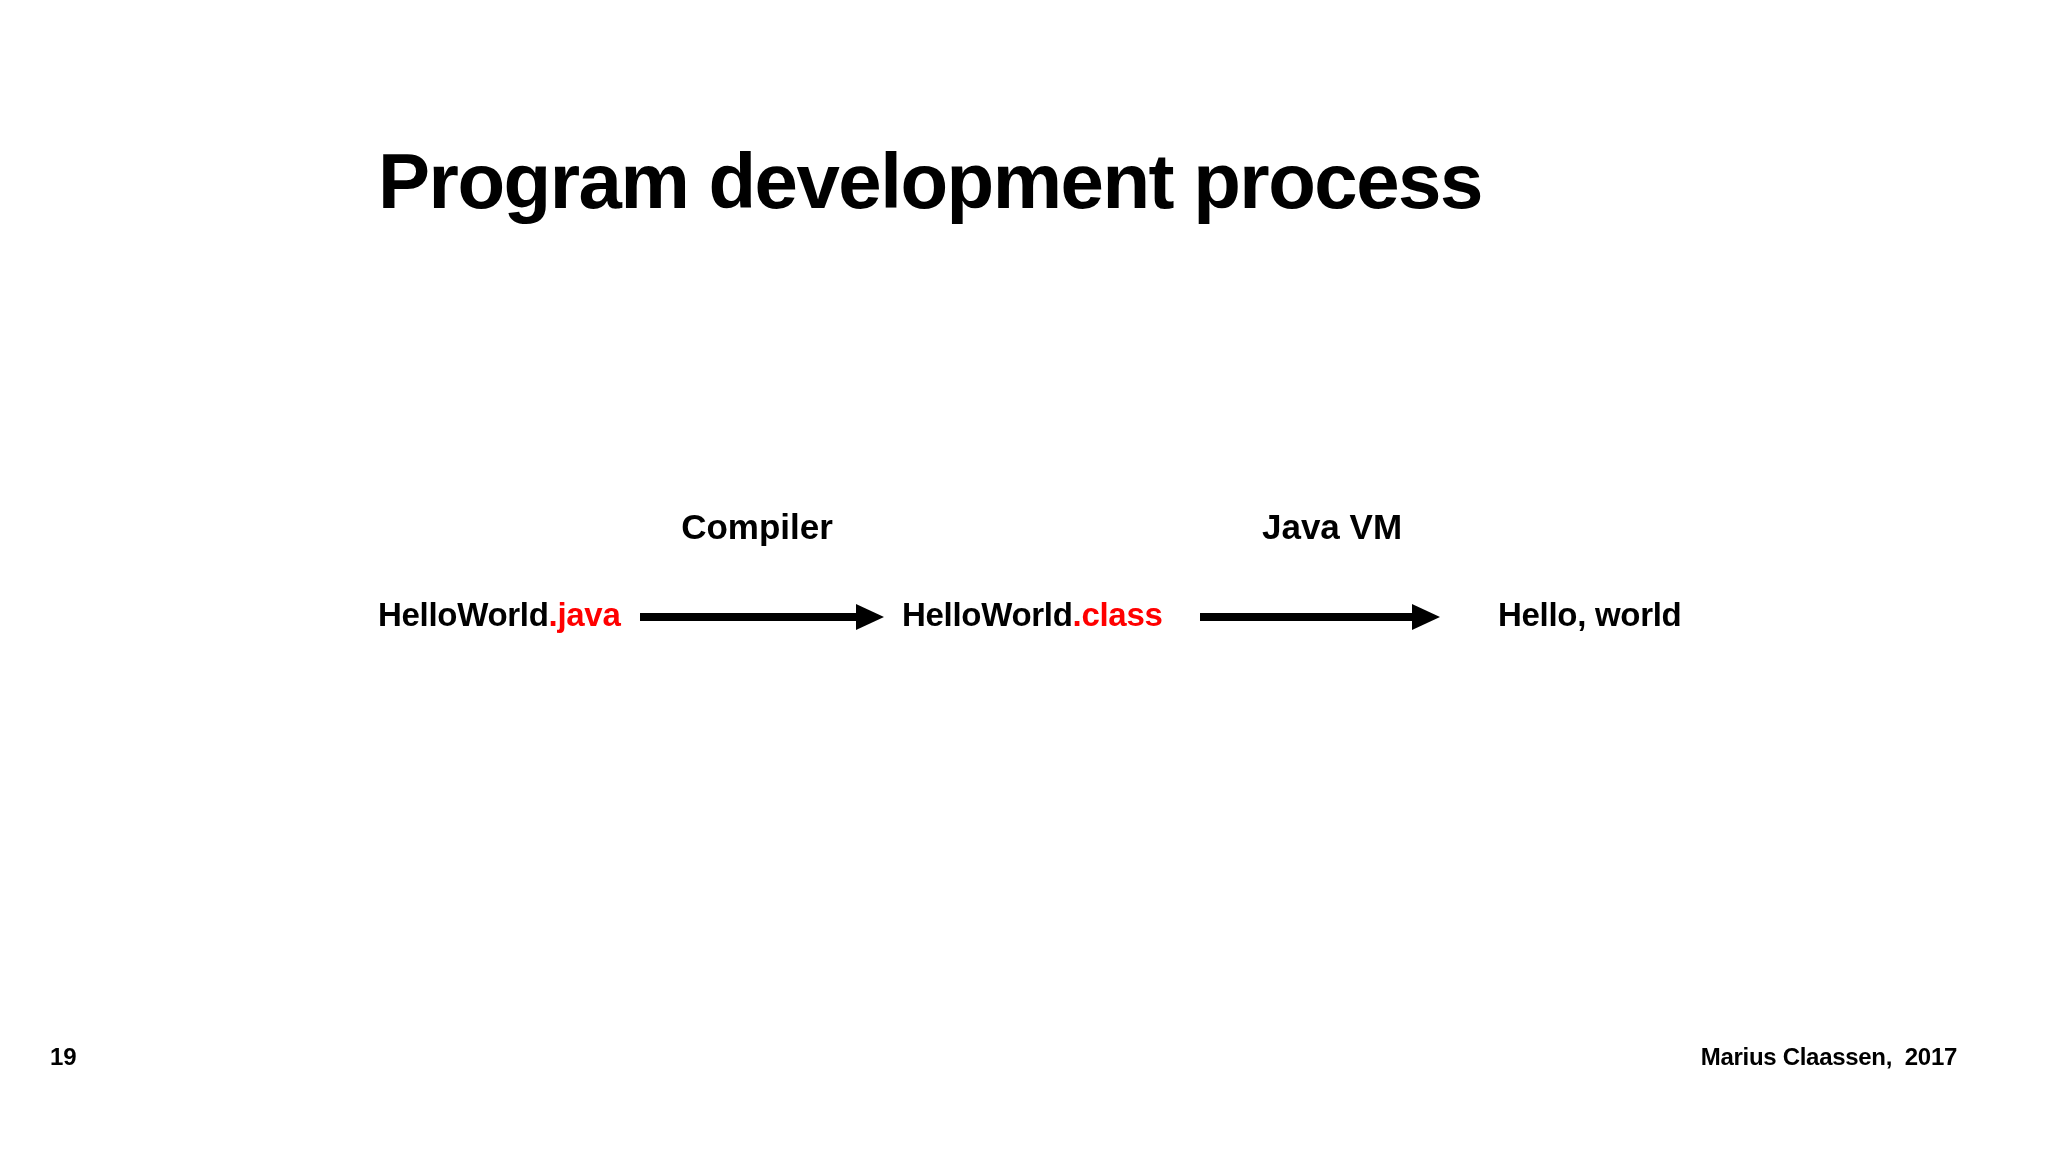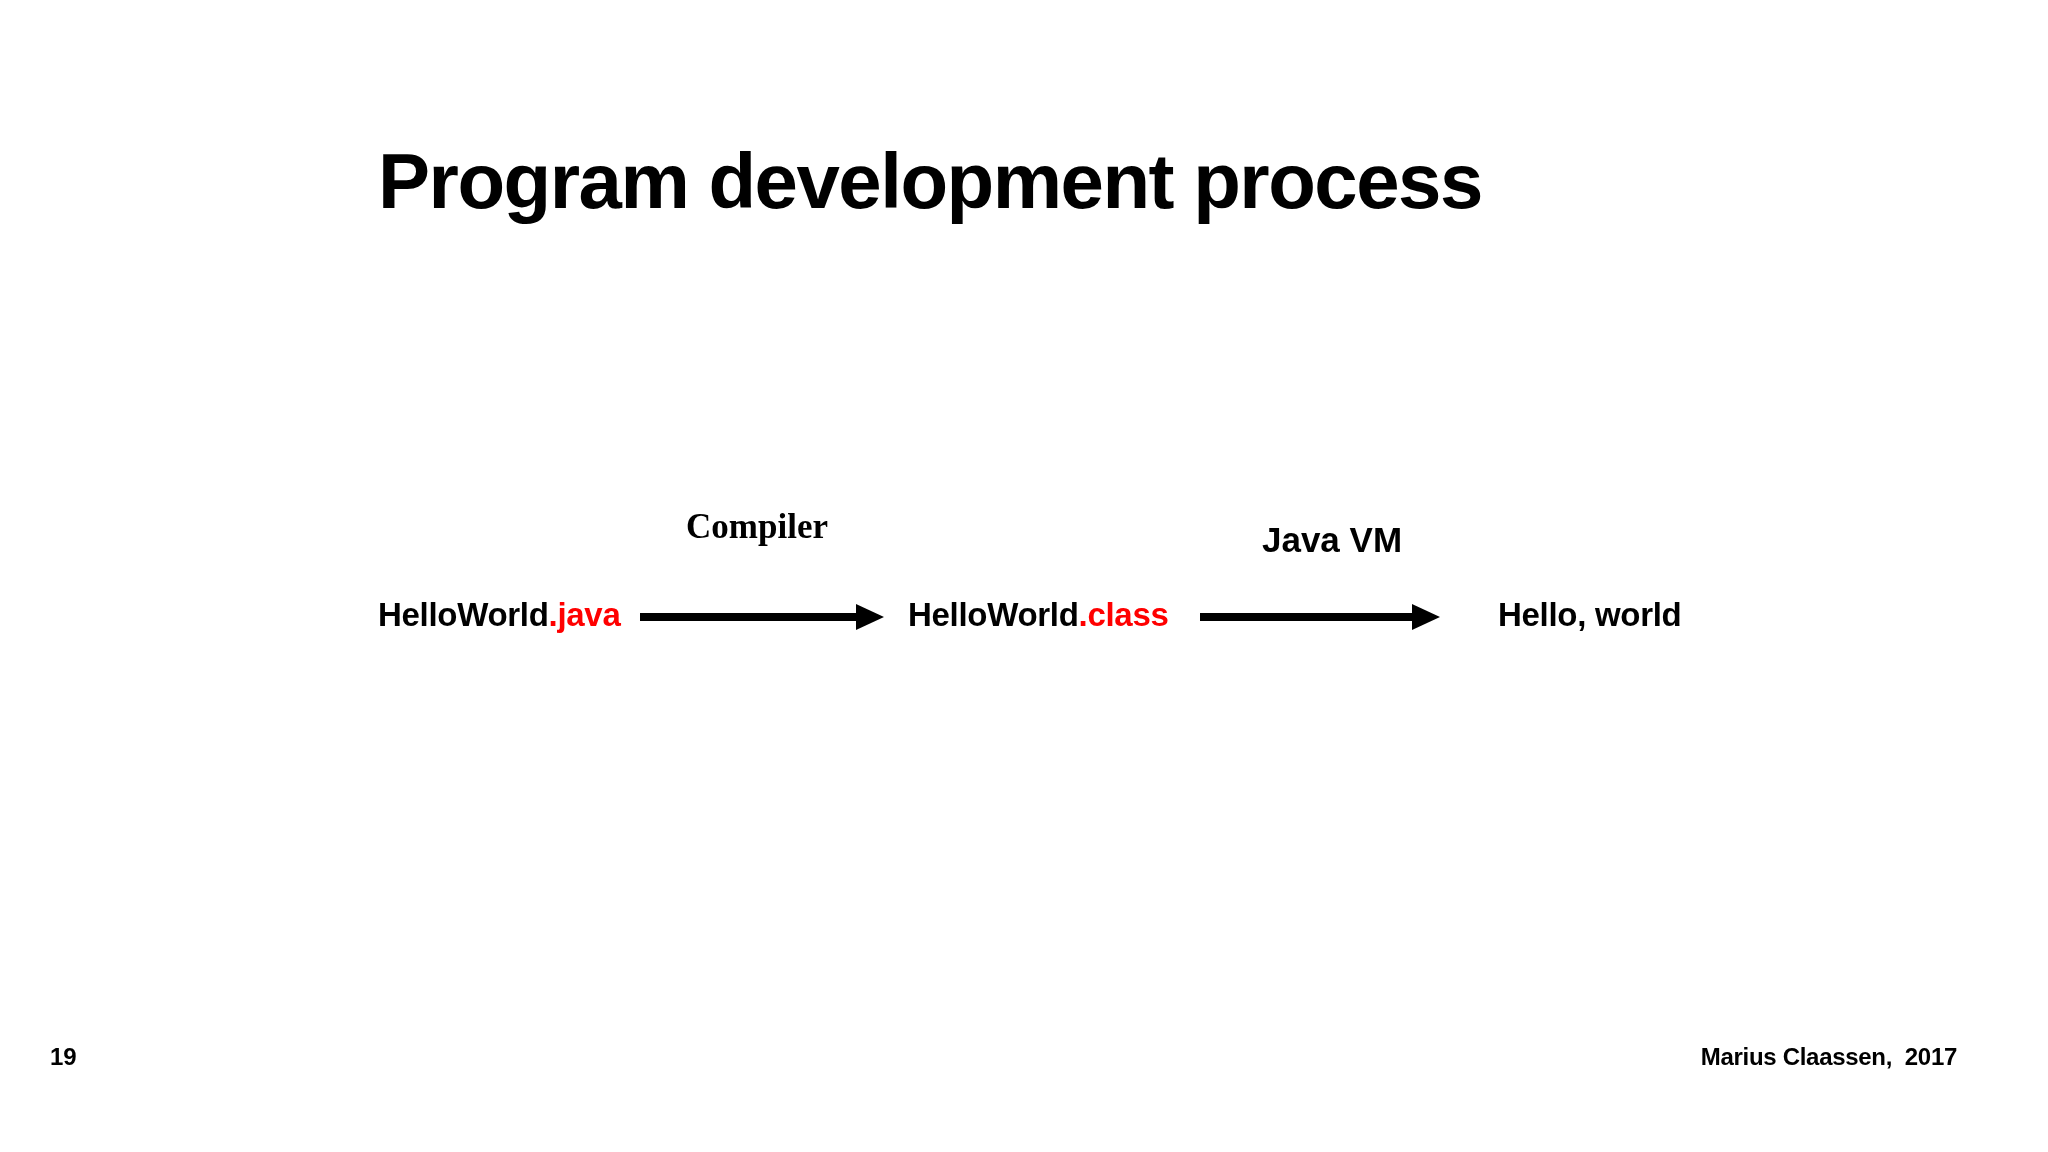--- a/index.html
+++ b/index.html
@@ -29,34 +29,34 @@
   .stage-label {
     position: absolute;
     top: 509px;
     width: 260px;
     font-size: 35px;
     font-weight: 700;
     text-align: center;
     line-height: 1;
     white-space: nowrap;
   }
-  .stage-label.compiler { left: 627px; font-family: Liberation Serif, serif; }
-  .stage-label.javavm  { left: 1202px; margin-top: 13px; }
+  .stage-label.compiler { left: 627px; }
+  .stage-label.javavm  { left: 1202px; }
   .node {
     position: absolute;
     top: 598px;
     font-size: 33px;
     font-weight: 700;
     line-height: 1;
     white-space: nowrap;
     letter-spacing: -0.3px;
   }
   .node .ext { color: var(--highlight, #ff0000); }
   .node.source    { left: 378px; text-align: right; }
-  .node.classfile { left: 902px; margin-left: 6px; }
+  .node.classfile { left: 902px; }
   .node.output    { left: 1458px; margin-left: 40px; }
   .arrow {
     position: absolute;
     top: 613px;
     height: 8px;
     background: var(--ink, #000000);
   }
   .arrow::after {
     content: "";
     position: absolute;

